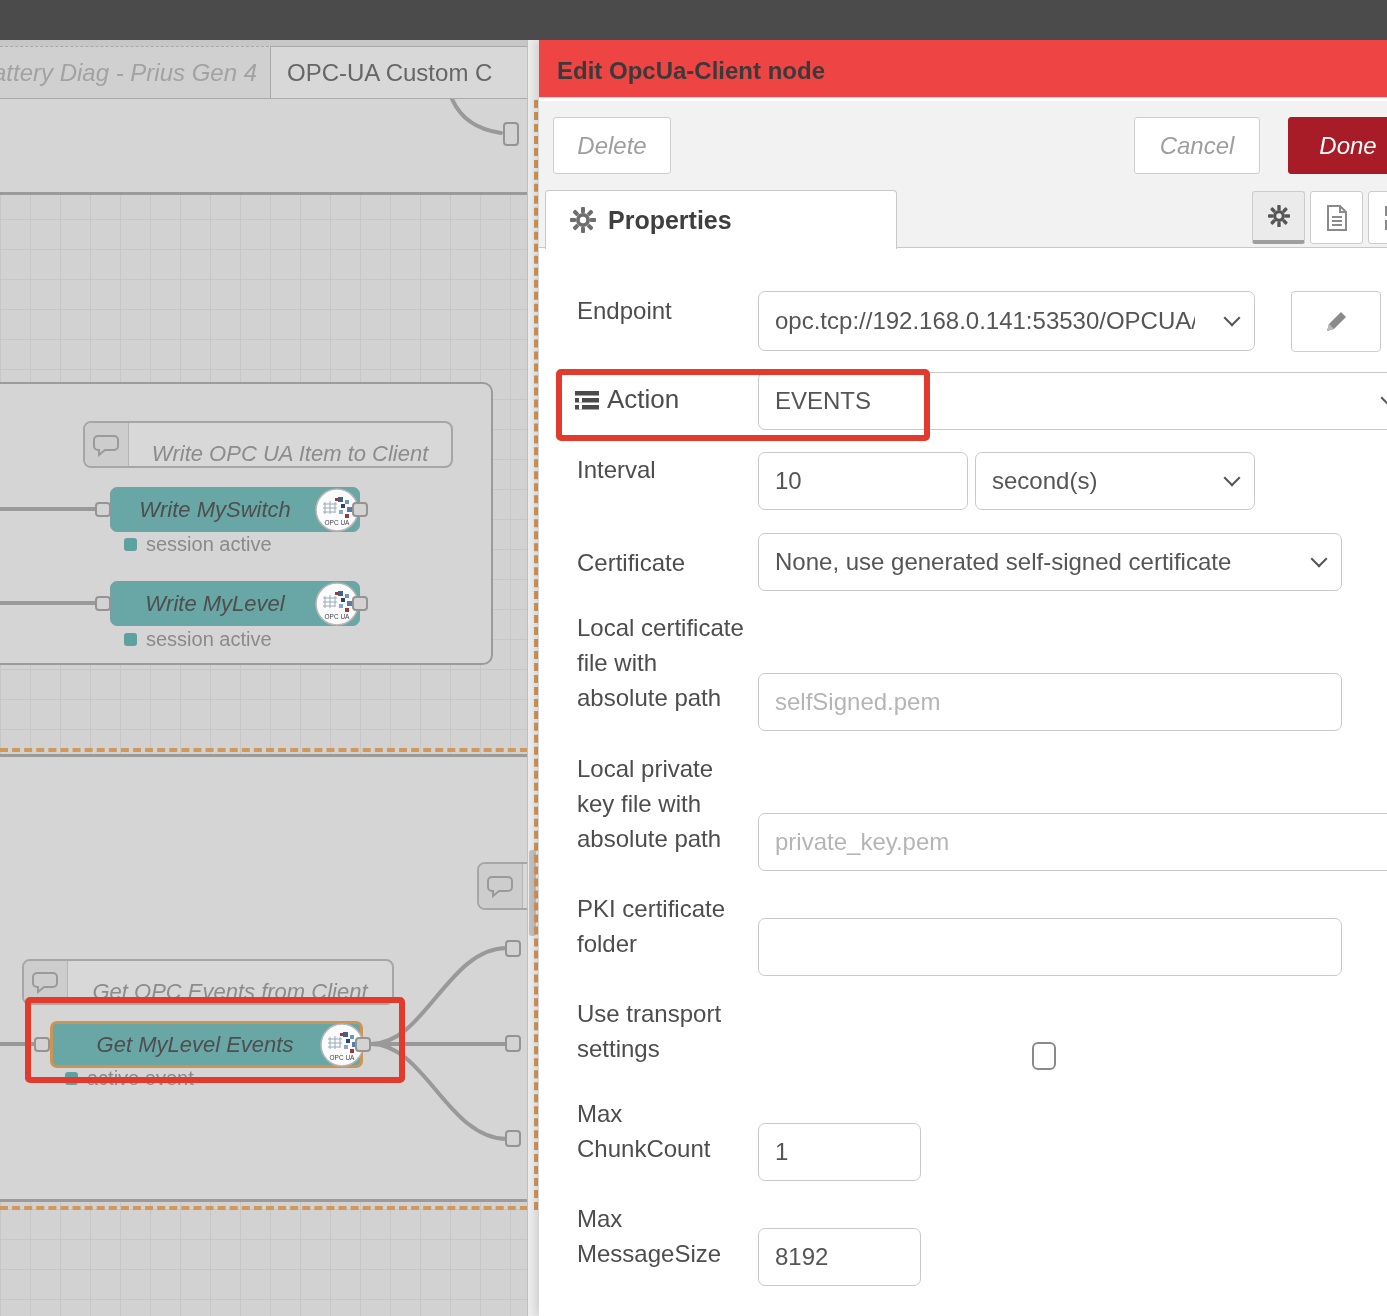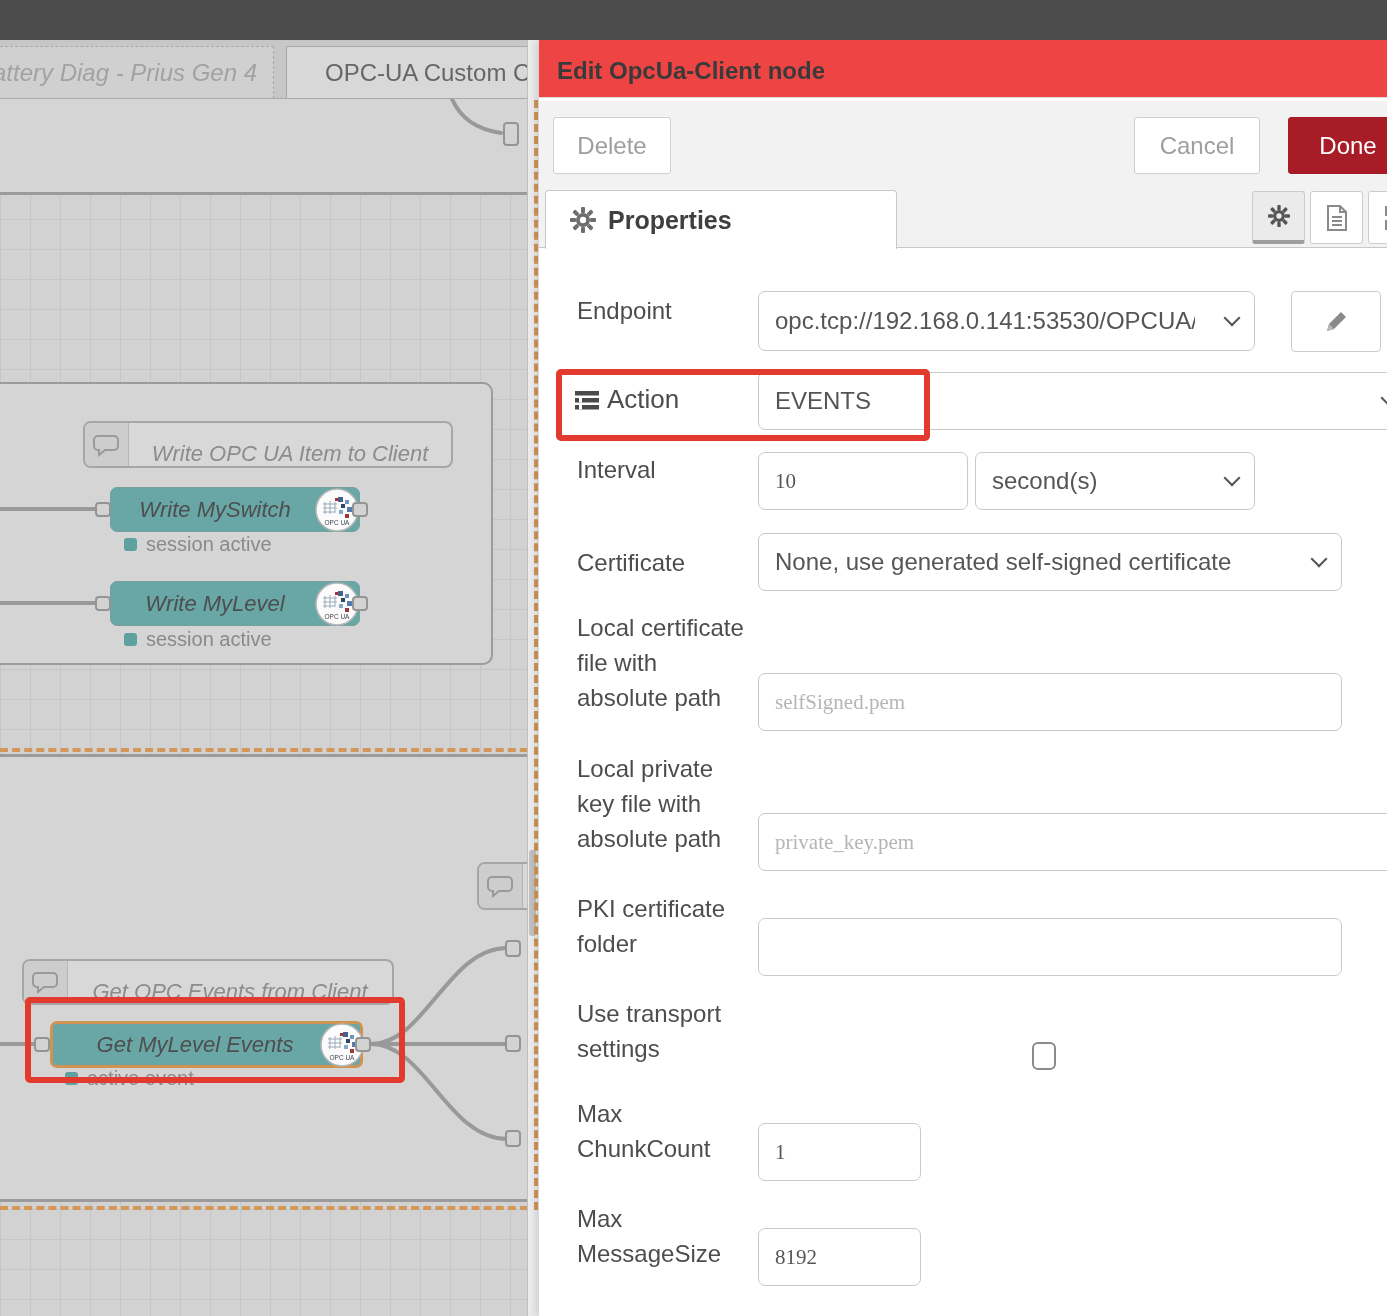--- a/index.html
+++ b/index.html
@@ -9,22 +9,22 @@
   
   .topbar{position:absolute;left:0;top:0;width:1387px;height:40px;background:#4b4b4b;z-index:40;}
 
   
   .tabbar{position:absolute;left:0;top:40px;width:527px;height:59px;background:#c7c7c7;
           border-bottom:1px solid #aaa;overflow:hidden;z-index:5;}
   .flowtab{position:absolute;top:6px;height:53px;display:flex;align-items:center;justify-content:center;
            font-size:24px;white-space:nowrap;overflow:hidden;}
   .flowtab.inactive{left:-40px;width:314px;background:#d0d0d0;border:1px dashed #a8a8a8;border-bottom:none;
            color:#a2a2a2;font-style:italic;}
-  .flowtab.active{left:286px;width:300px;background:#d8d8d8;border:1px solid #a8a8a8;border-bottom:none;
-           color:#666;justify-content:flex-start;padding-left:38px;}
+  .flowtab.active{left:270px;width:300px;background:#d8d8d8;border:1px solid #a8a8a8;border-bottom:none;
+           color:#666;justify-content:flex-start;padding-left:16px;}
 
   
   .canvas{position:absolute;left:0;top:99px;width:527px;height:1217px;overflow:hidden;
     background-color:#d2d2d2;
     background-image:linear-gradient(#c6c6c6 1px,transparent 1px),
                      linear-gradient(90deg,#c6c6c6 1px,transparent 1px);
     background-size:30px 30px;z-index:1;}
   .groupfill{position:absolute;background:#d5d5d5;}
   .groupA{left:0;top:0;width:527px;height:96px;border-bottom:3px solid #9b9b9b;}
   .groupB{left:-30px;top:283px;width:523px;height:283px;border:2.5px solid #9b9b9b;border-radius:10px;}
@@ -53,38 +53,38 @@
   .strip{position:absolute;left:527px;top:40px;width:12px;height:1276px;background:#ededed;border-left:1px solid #c0c0c0;z-index:10;}
   .thumb{position:absolute;left:1px;top:810px;width:7px;height:86px;background:#c2c2c2;border-radius:3px;}
   .vdash{position:absolute;left:534px;top:100px;height:1110px;width:0;border-left:4px dashed #d4975a;z-index:11;}
 
   
   .tray{position:absolute;left:539px;top:40px;width:848px;height:1276px;background:#fff;z-index:20;
         box-shadow:-4px 0 8px rgba(0,0,0,0.12);}
   .tray-header{position:absolute;left:0;top:0;width:100%;height:58px;background:#ef4444;border-bottom:1px solid #dcdcdc;}
   .tray-title{position:absolute;left:18px;top:0;line-height:61px;font-size:24px;font-weight:bold;color:#3a3a3a;}
   .btnrow{position:absolute;left:0;top:61px;width:100%;height:89px;background:#f2f2f2;}
-  .btn{position:absolute;top:16px;height:57px;border-radius:3px;font-size:24px;display:flex;align-items:center;justify-content:center;cursor:pointer;}
+  .btn{position:absolute;top:16px;height:57px;border-radius:3px;font-size:24px;display:flex;align-items:center;justify-content:center;cursor:pointer;font-style:italic;}
   .btn.plain{background:#fff;border:1px solid #cfcfcf;color:#9e9e9e;}
   .btn.primary{background:#a81c27;border:1px solid #a81c27;color:#fff;}
   .tabrow{position:absolute;left:0;top:150px;width:100%;height:58px;background:#f2f2f2;border-bottom:1px solid #c8c8c8;}
   .proptab{position:absolute;left:6px;top:150px;width:352px;height:59px;background:#fff;border:1px solid #c8c8c8;border-bottom:none;
            border-radius:4px 4px 0 0;display:flex;align-items:center;gap:12px;padding-left:24px;z-index:2;}
   .proptab .ptlabel{font-size:25px;font-weight:bold;color:#3f3f3f;}
   .iconbtn{position:absolute;top:151px;width:53px;height:53px;background:#fff;border:1px solid #ccc;border-radius:3px;
            display:flex;align-items:center;justify-content:center;}
   .iconbtn.active{background:#ebebeb;border-bottom:4px solid #9e9e9e;}
 
   .form{position:absolute;left:0;top:208px;width:100%;height:1068px;background:#fff;}
   .flabel{position:absolute;left:38px;width:180px;font-size:24px;color:#4d4d4d;line-height:35px;white-space:pre-line;}
   .ctrl{position:absolute;border:1.5px solid #c9c9c9;border-radius:7px;background:#fff;display:flex;align-items:center;}
   .selectbox{justify-content:space-between;padding:0 16px 0 16px;cursor:pointer;}
   .selval{font-size:24px;color:#555;white-space:nowrap;overflow:hidden;}
   .chev{width:12px;height:12px;border-right:2.5px solid #555;border-bottom:2.5px solid #555;transform:rotate(45deg);margin-top:-6px;flex:0 0 12px;}
-  input.tinput{position:absolute;border:1.5px solid #c9c9c9;border-radius:7px;font-size:21px;color:#555;padding:0 16px;outline:none;font-family:Liberation Serif, serif;}
+  input.tinput{position:absolute;border:1.5px solid #c9c9c9;border-radius:7px;font-size:24px;color:#555;padding:0 16px;outline:none;}
   input.tinput::placeholder{color:#b5b5b5;}
   .sqbtn{position:absolute;background:#fff;border:1px solid #ccc;border-radius:4px;display:flex;align-items:center;justify-content:center;cursor:pointer;}
   .cbox{position:absolute;width:24px;height:28px;border:2px solid #8a8a8a;border-radius:6px;background:#fff;appearance:none;-webkit-appearance:none;margin:0;cursor:pointer;}
   .actlabel{position:absolute;left:36px;display:flex;align-items:center;gap:8px;font-size:26px;color:#4d4d4d;}
 </style>
 </head>
 <body>
 
 <div id="stage">
 

